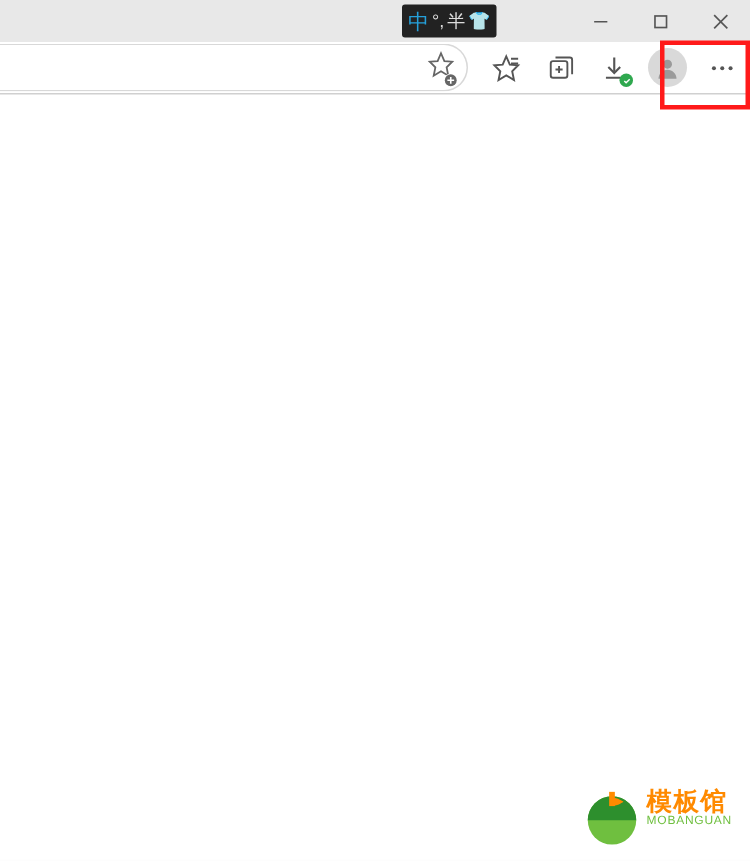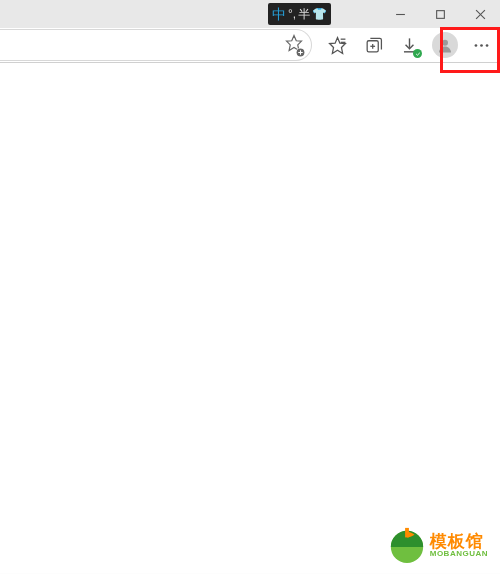--- a/index.html
+++ b/index.html
@@ -9,25 +9,25 @@
   .ime{position:absolute;top:3px;left:268px;height:22px;background:#222;border-radius:2px;display:flex;align-items:center;padding:0 4px;color:#ddd;font-size:12px;gap:2px}
   .ime-cn{color:#25a0da;font-size:14px;line-height:1}
   .toolbar{height:34px;background:#fff;border-bottom:1px solid #d0d0d0;display:flex;align-items:center;justify-content:flex-end;padding-right:2px;gap:2px;position:relative}
   .addr{flex:1;height:30px;border:1px solid #d8d8d8;border-left:none;border-radius:0 16px 16px 0;margin-right:6px;display:flex;align-items:center;justify-content:flex-end;padding-right:8px}
   .tb-icon{width:34px;height:30px;display:flex;align-items:center;justify-content:center;color:#555;border-radius:4px}
   .tb-icon svg{width:19px;height:19px}
   .avatar{width:26px;height:26px;border-radius:50%;background:#d9d9d9;display:flex;align-items:center;justify-content:center}
   .avatar svg{width:18px;height:18px;fill:#9a9a9a}
   .hl{position:absolute;top:27px;right:0;width:54px;height:40px;border:3px solid #ff1a1a;pointer-events:none;z-index:5}
   .content{height:510px;background:#fff}
-  .wm{position:absolute;right:12px;bottom:10px;display:flex;align-items:center;gap:4px}
+  .wm{position:absolute;right:12px;bottom:10px;display:flex;align-items:flex-start;gap:4px}
   .wm-logo{width:38px;height:38px}
   .wm-txt{display:flex;flex-direction:column;line-height:1}
   .wm-cn{color:#ff8a00;font-size:17px;font-weight:700;letter-spacing:1px}
-  .wm-en{color:#6fbf3f;font-size:8px;font-weight:700;letter-spacing:.5px}
+  .wm-en{color:#6fbf3f;font-size:8px;font-weight:400;letter-spacing:.5px}
   .dl-wrap{position:relative}
   .dl-badge{position:absolute;right:4px;bottom:2px;width:9px;height:9px;border-radius:50%;background:#2fa84f;display:flex;align-items:center;justify-content:center}
   .dl-badge svg{width:6px;height:6px}
 </style>
 </head>
 <body>
 
 <div class="ime">
   <span class="ime-cn">中</span>
   <span>°,</span>

